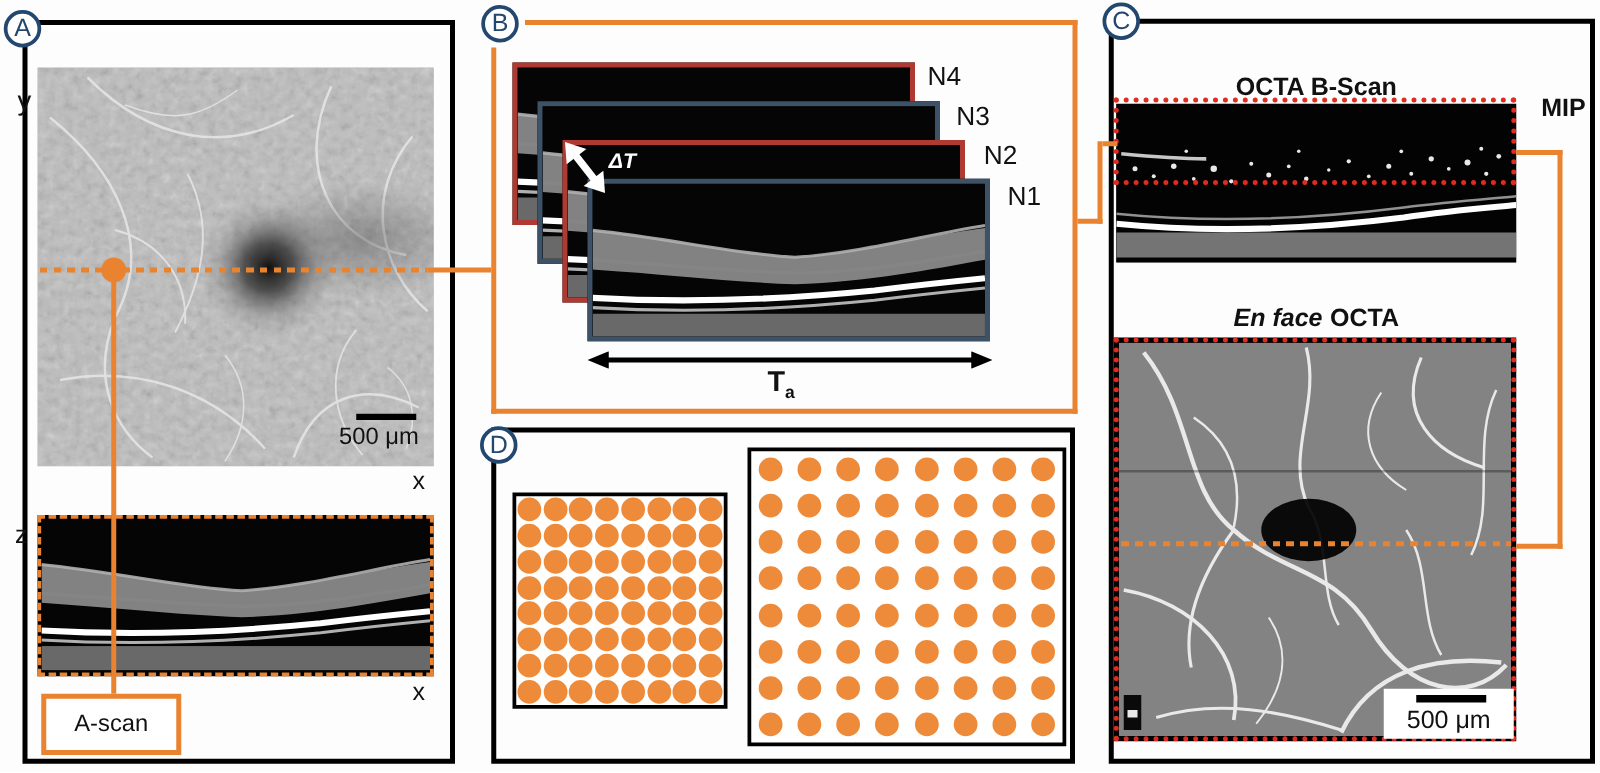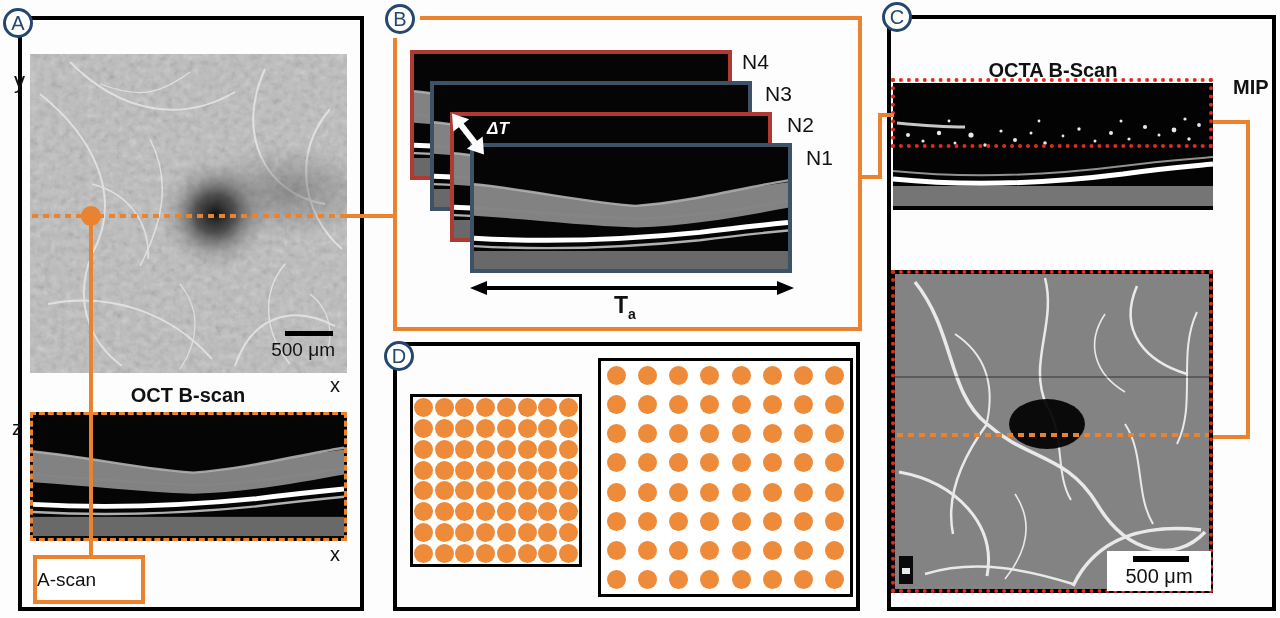--- a/index.html
+++ b/index.html
@@ -20,21 +20,21 @@
   .img-box { position:absolute; background:#000; overflow:hidden; z-index:3; }
   .img-box svg { display:block; width:100%; height:100%; }
   .oline { position:absolute; background:var(--orange); z-index:9; }
   .oline-dotted {
     position:absolute; height:4px; z-index:9;
     background:repeating-linear-gradient(90deg, var(--orange) 0 6px, transparent 6px 11px);
   }
   .orange-dot { position:absolute; width:20px; height:20px; border-radius:50%; background:var(--orange); z-index:10; }
   .ascan-box {
     position:absolute; border:4px solid var(--orange); background:#fff; z-index:10;
-    display:flex; align-items:center; justify-content:flex-start; font-size:19px;
+    display:flex; align-items:center; justify-content:center; font-size:19px;
   }
   .stack-frame { position:absolute; width:314px; height:122px; border:4px solid #000; background:#000; overflow:hidden; }
   .frame-red  { border-color:var(--red-frame); }
   .frame-steel{ border-color:var(--steel-frame); }
   .n-label { position:absolute; font-size:21px; z-index:8; }
   .red-dotted-box { position:absolute; border:4px dotted var(--red-dotted); z-index:8; background:transparent; }
   .scalebar-bar { position:absolute; background:#000; z-index:6; }
   .scalebar-text { position:absolute; font-size:19px; z-index:6; white-space:nowrap; }
   .dot-grid { position:absolute; border:3px solid #000; background:#fff; z-index:4; }
   .dot-grid .dot { position:absolute; width:19px; height:19px; border-radius:50%; background:var(--dot-orange); }
@@ -126,21 +126,20 @@
     <svg viewBox="0 0 317 319" preserveAspectRatio="none">
         <use href="#sym-enface-oct"></use>
       </svg>
   </div>
 
   <div class="scalebar-bar" style="left:285px; top:331px; width:48px; height:5px;"></div>
   <div class="scalebar-text" style="left:255px; top:339px; width:80px; text-align:right; color:#111;">500 μm</div>
 
   <div class="axis-label" style="left:330px; top:374px;">x</div>
 
-  <div class="title" style="left:60px; top:384px; width:256px;">OCT B-scan</div>
 
   <div class="img-box" style="left:30px; top:412px; width:311px; height:123px; border:3px dashed var(--orange); z-index:3;">
     <svg viewBox="0 0 320 128" preserveAspectRatio="none">
         <use href="#sym-bscan"></use>
       </svg>
   </div>
 
   <div class="axis-label" style="left:12px; top:417px;">z</div>
   <div class="axis-label" style="left:330px; top:543px;">x</div>
 
@@ -252,20 +251,23 @@
   <div class="mip-label" style="left:1219px; top:76px;margin-left:14px;">MIP</div>
 
   <div class="oline" style="left:862px; top:175px; width:20px; height:4px;"></div>
   <div class="oline" style="left:878px; top:113px; width:4px; height:66px;"></div>
   <div class="oline" style="left:882px; top:113px; width:12px; height:4px;"></div>
 
   <div class="oline" style="left:1213px; top:120px; width:37px; height:4px;"></div>
   <div class="oline" style="left:1246px; top:120px; width:4px; height:319px;"></div>
   <div class="oline" style="left:1213px; top:435px; width:37px; height:4px;"></div>
 
+  <div class="title" style="left:893px; top:244px; width:320px;">
+    <span class="it">En face</span><span>OCTA</span>
+  </div>
 
   <div class="img-box" style="left:891px; top:270px; width:314px; height:315px; border:4px dotted var(--red-dotted);">
     <svg viewBox="0 0 314 315" preserveAspectRatio="none">
       <rect width="314" height="315" fill="#060606"></rect>
       <rect width="314" height="315" fill="#9a9a9a" filter="url(#f-speck-dense)" opacity="0.5"></rect>
       <g stroke="#efefef" fill="none" opacity="0.95">
         <path d="M20,8 C60,58 52,118 92,150 C132,186 172,180 202,230 C232,280 280,290 310,258" stroke-width="3.5"></path>
         <path d="M150,4 C162,50 132,90 152,132" stroke-width="2.5"></path>
         <path d="M242,12 C222,58 252,88 292,100" stroke-width="2.5"></path>
         <path d="M4,198 C60,208 102,250 92,302" stroke-width="3"></path>

